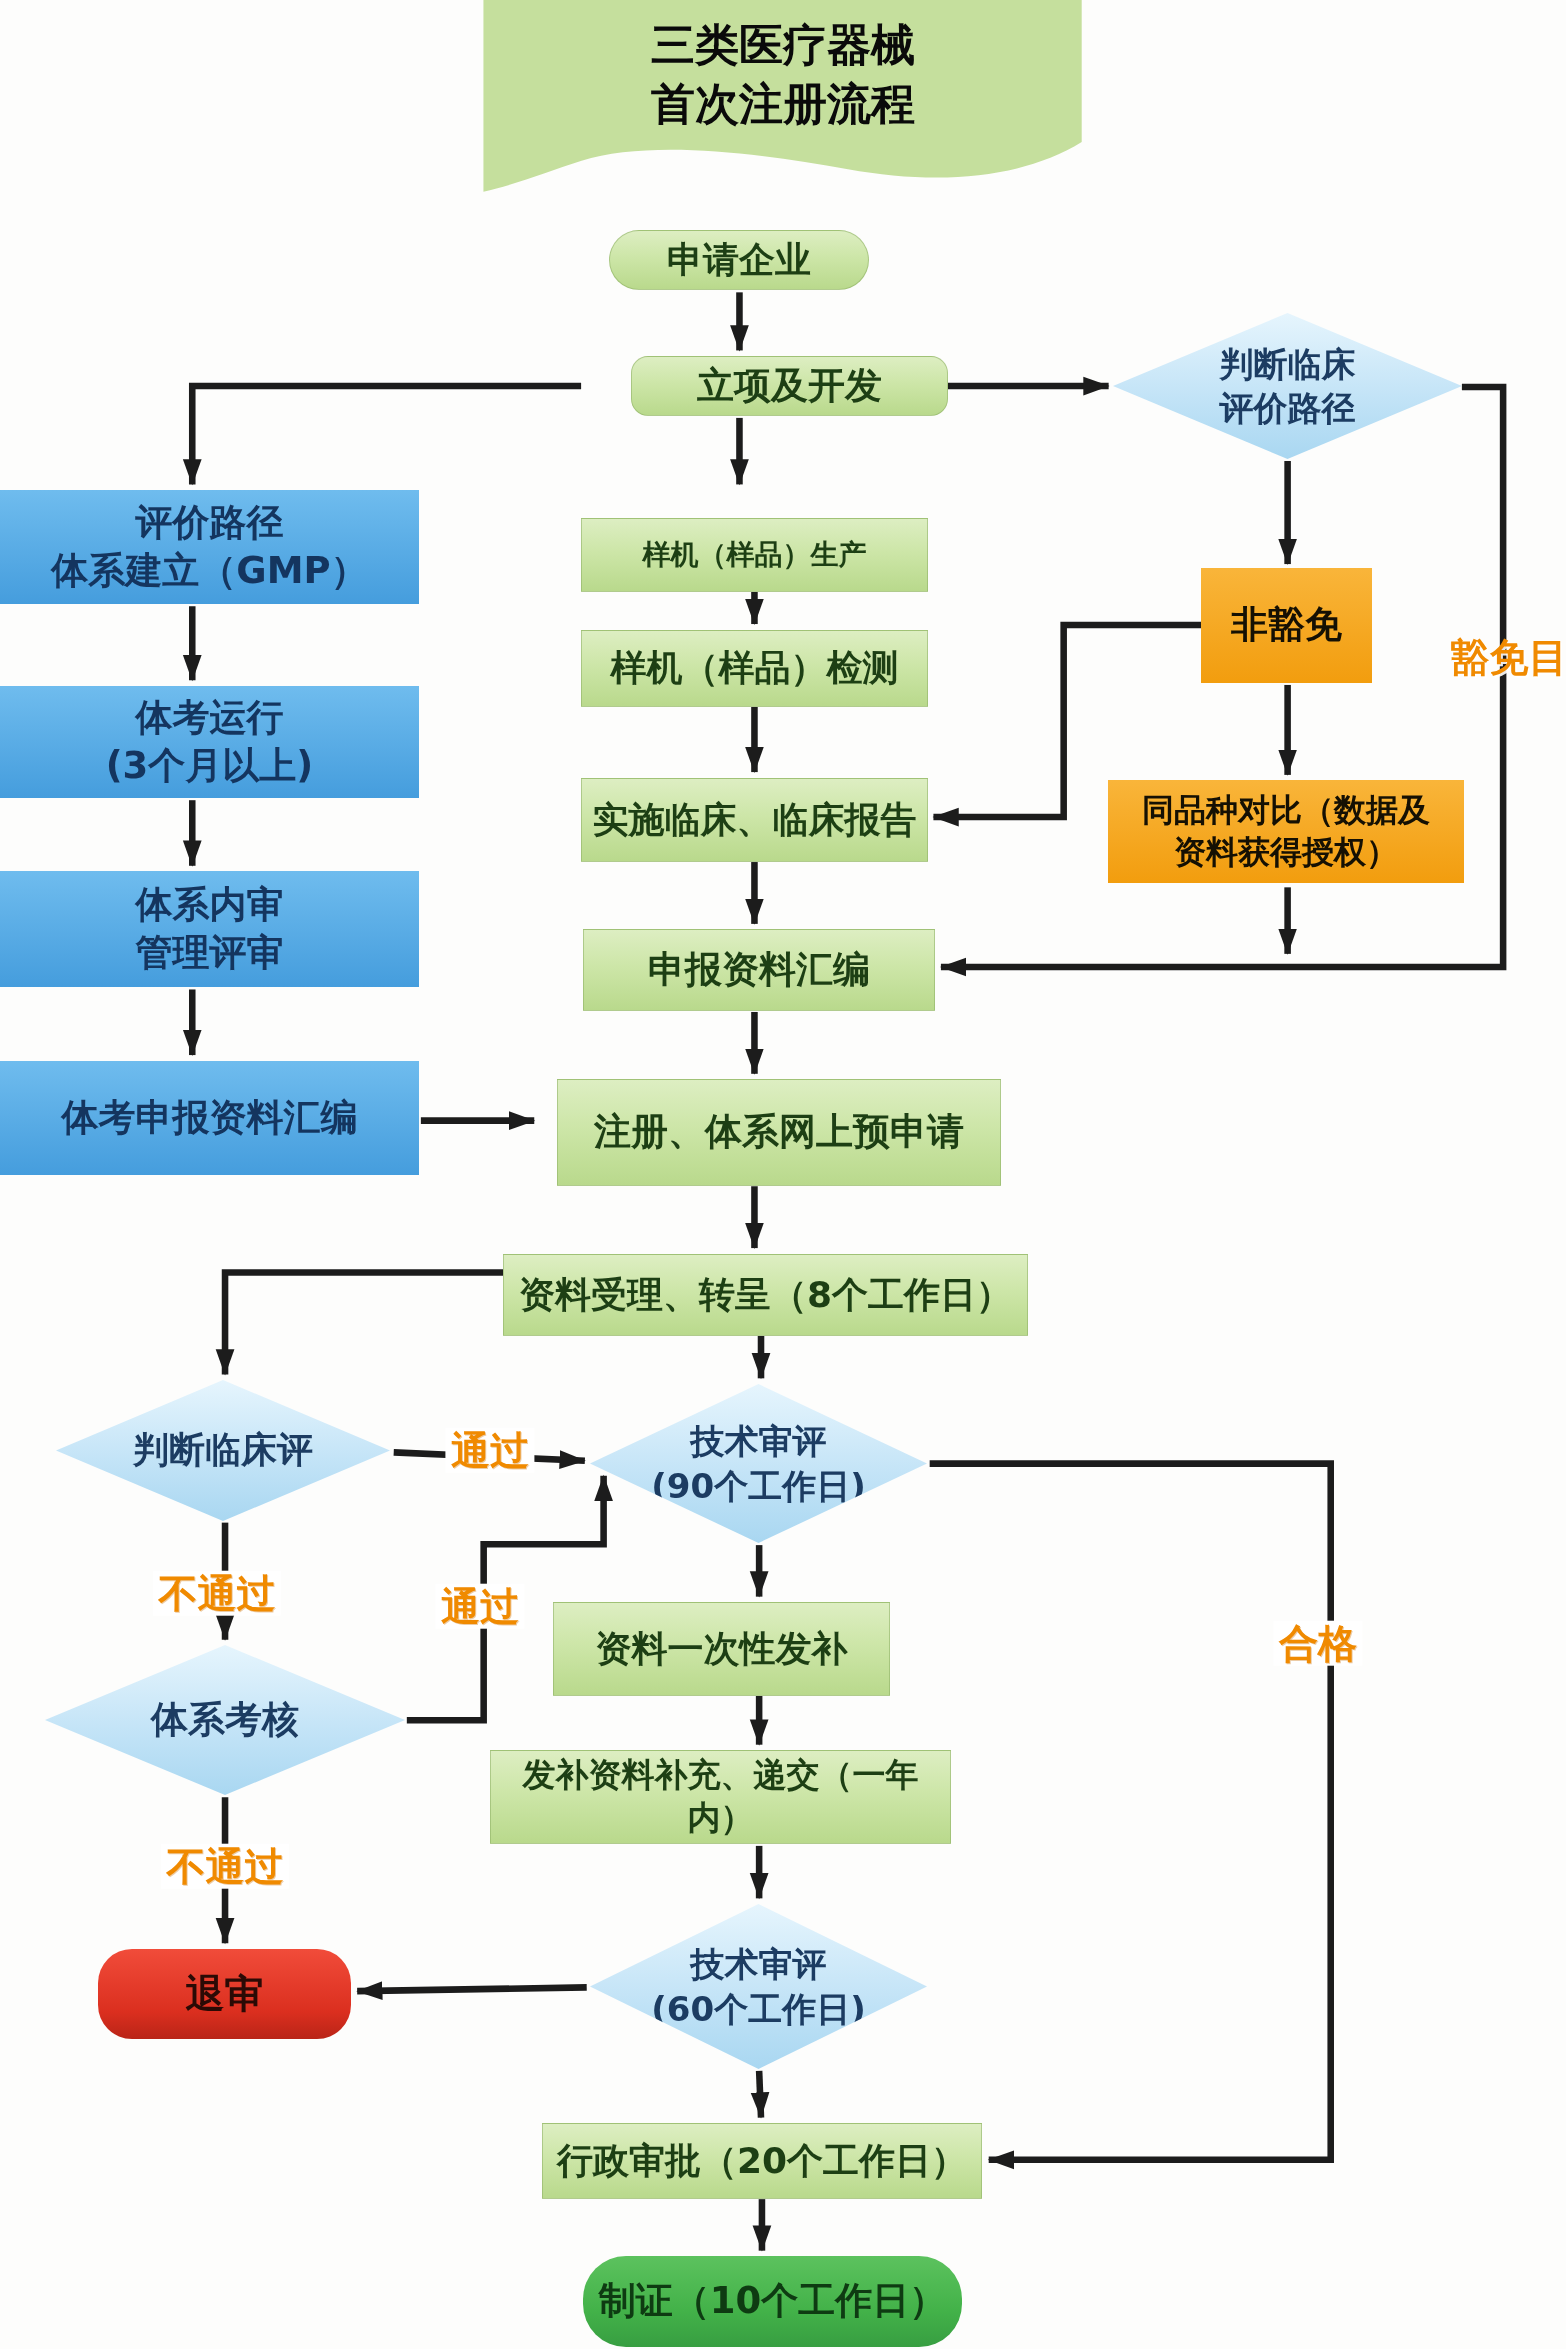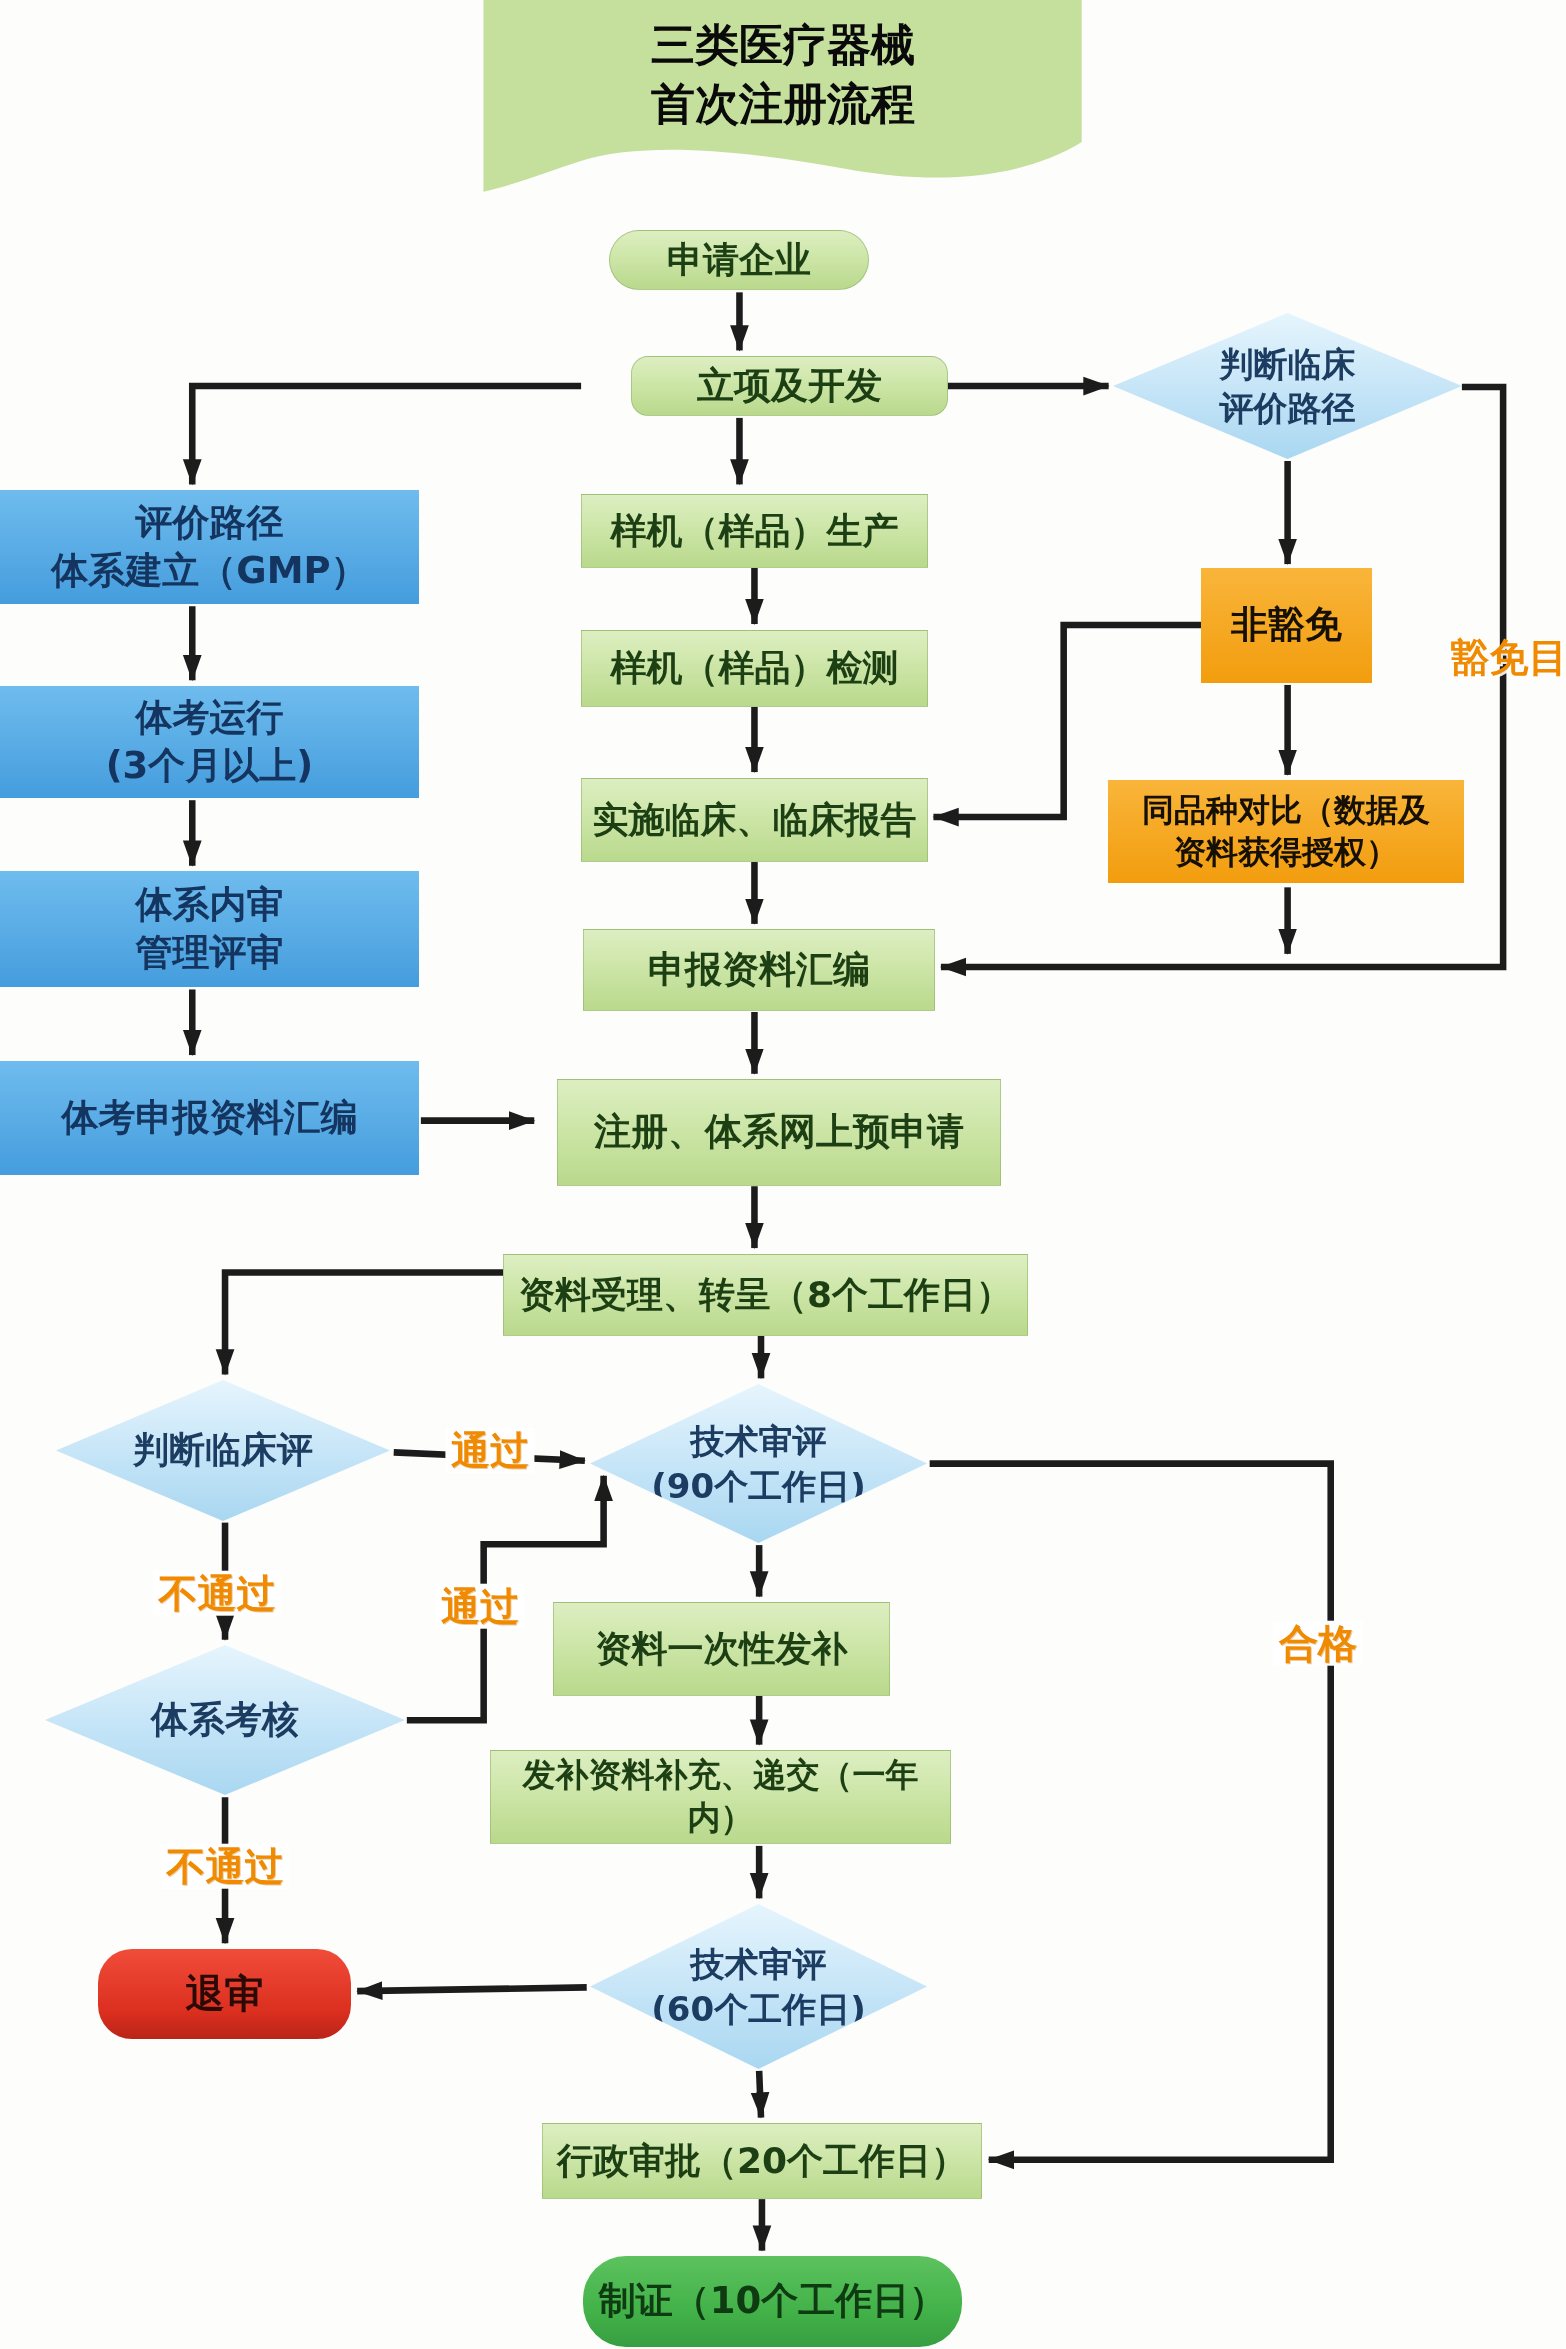--- a/index.html
+++ b/index.html
@@ -102,21 +102,21 @@
       <path d="M1374,492 L1374,602" marker-end="url(#ah)"></path>
       <path d="M1374,731 L1374,827" marker-end="url(#ah)"></path>
       <path d="M1374,947 L1374,1018" marker-end="url(#ah)"></path>
       <path d="M1560,413 L1604,413 L1604,1032 L1004,1032" marker-end="url(#ah)"></path>
       <path d="M1282,667 L1135,667 L1135,872 L996,872" marker-end="url(#ah)"></path>
     </g>
   </svg>
 
   <div class="node green" style="left:609px;top:230px;width:260px;height:60px;border-radius:30px;font-size:36px;">申请企业</div>
   <div class="node green" style="left:583px;top:356px;width:317px;height:60px;border-radius:17px;font-size:37px;margin-left:48px;">立项及开发</div>
-  <div class="node green" style="left:581px;top:494px;width:347px;height:74px;font-size:36px;">样机（样品）生产</div>
+  <div class="node green" style="left:581px;top:518px;width:347px;height:74px;font-size:28px;">样机（样品）生产</div>
   <div class="node green" style="left:581px;top:630px;width:347px;height:77px;font-size:36px;">样机（样品）检测</div>
   <div class="node green" style="left:581px;top:778px;width:347px;height:84px;font-size:36px;">实施临床、临床报告</div>
   <div class="node green" style="left:583px;top:929px;width:352px;height:82px;font-size:37px;">申报资料汇编</div>
   <div class="node green" style="left:540px;top:1079px;width:444px;height:107px;font-size:37px;margin-left:17px;">注册、体系网上预申请</div>
   <div class="node green" style="left:503px;top:1254px;width:525px;height:82px;font-size:36px;">资料受理、转呈（8个工作日）</div>
   <div class="node green" style="left:542px;top:2123px;width:440px;height:76px;font-size:36px;">行政审批（20个工作日）</div>
   <div class="node brightgreen" style="left:583px;top:2256px;width:379px;height:91px;font-size:37px;">制证（10个工作日）</div>
 
   <div class="node blue" style="left:0;top:490px;width:419px;height:114px;font-size:37px;">评价路径
 体系建立（GMP）</div>

